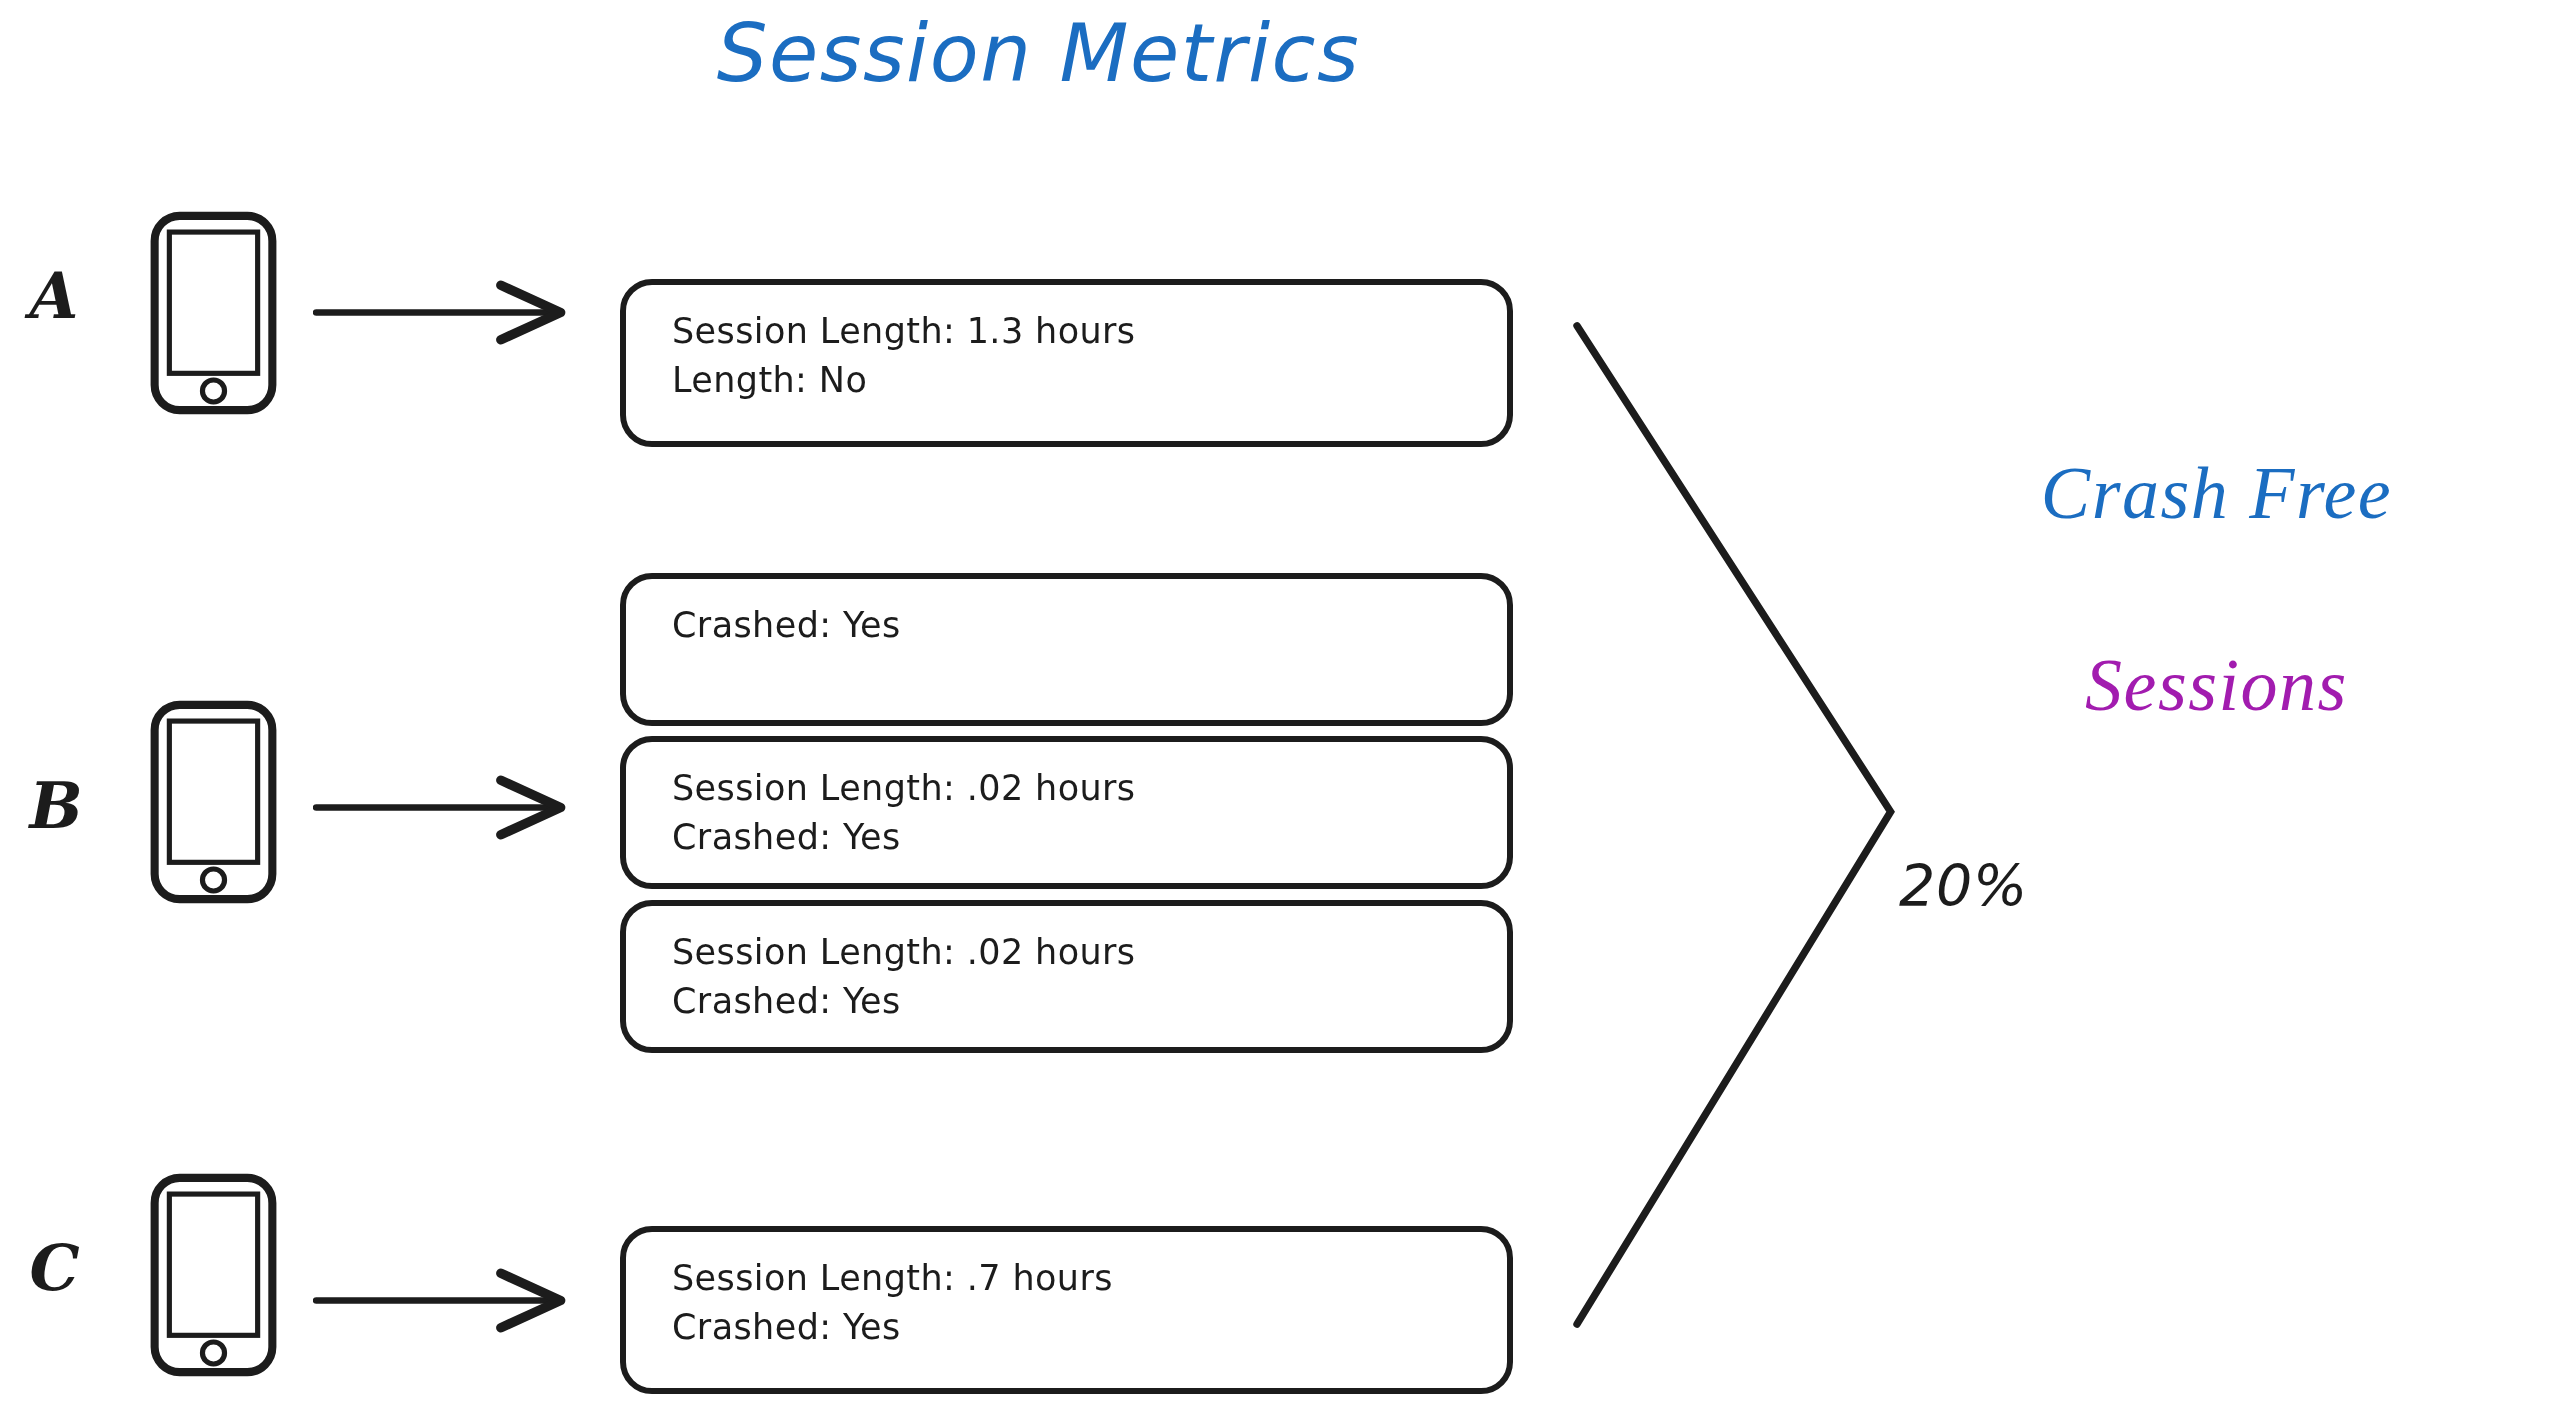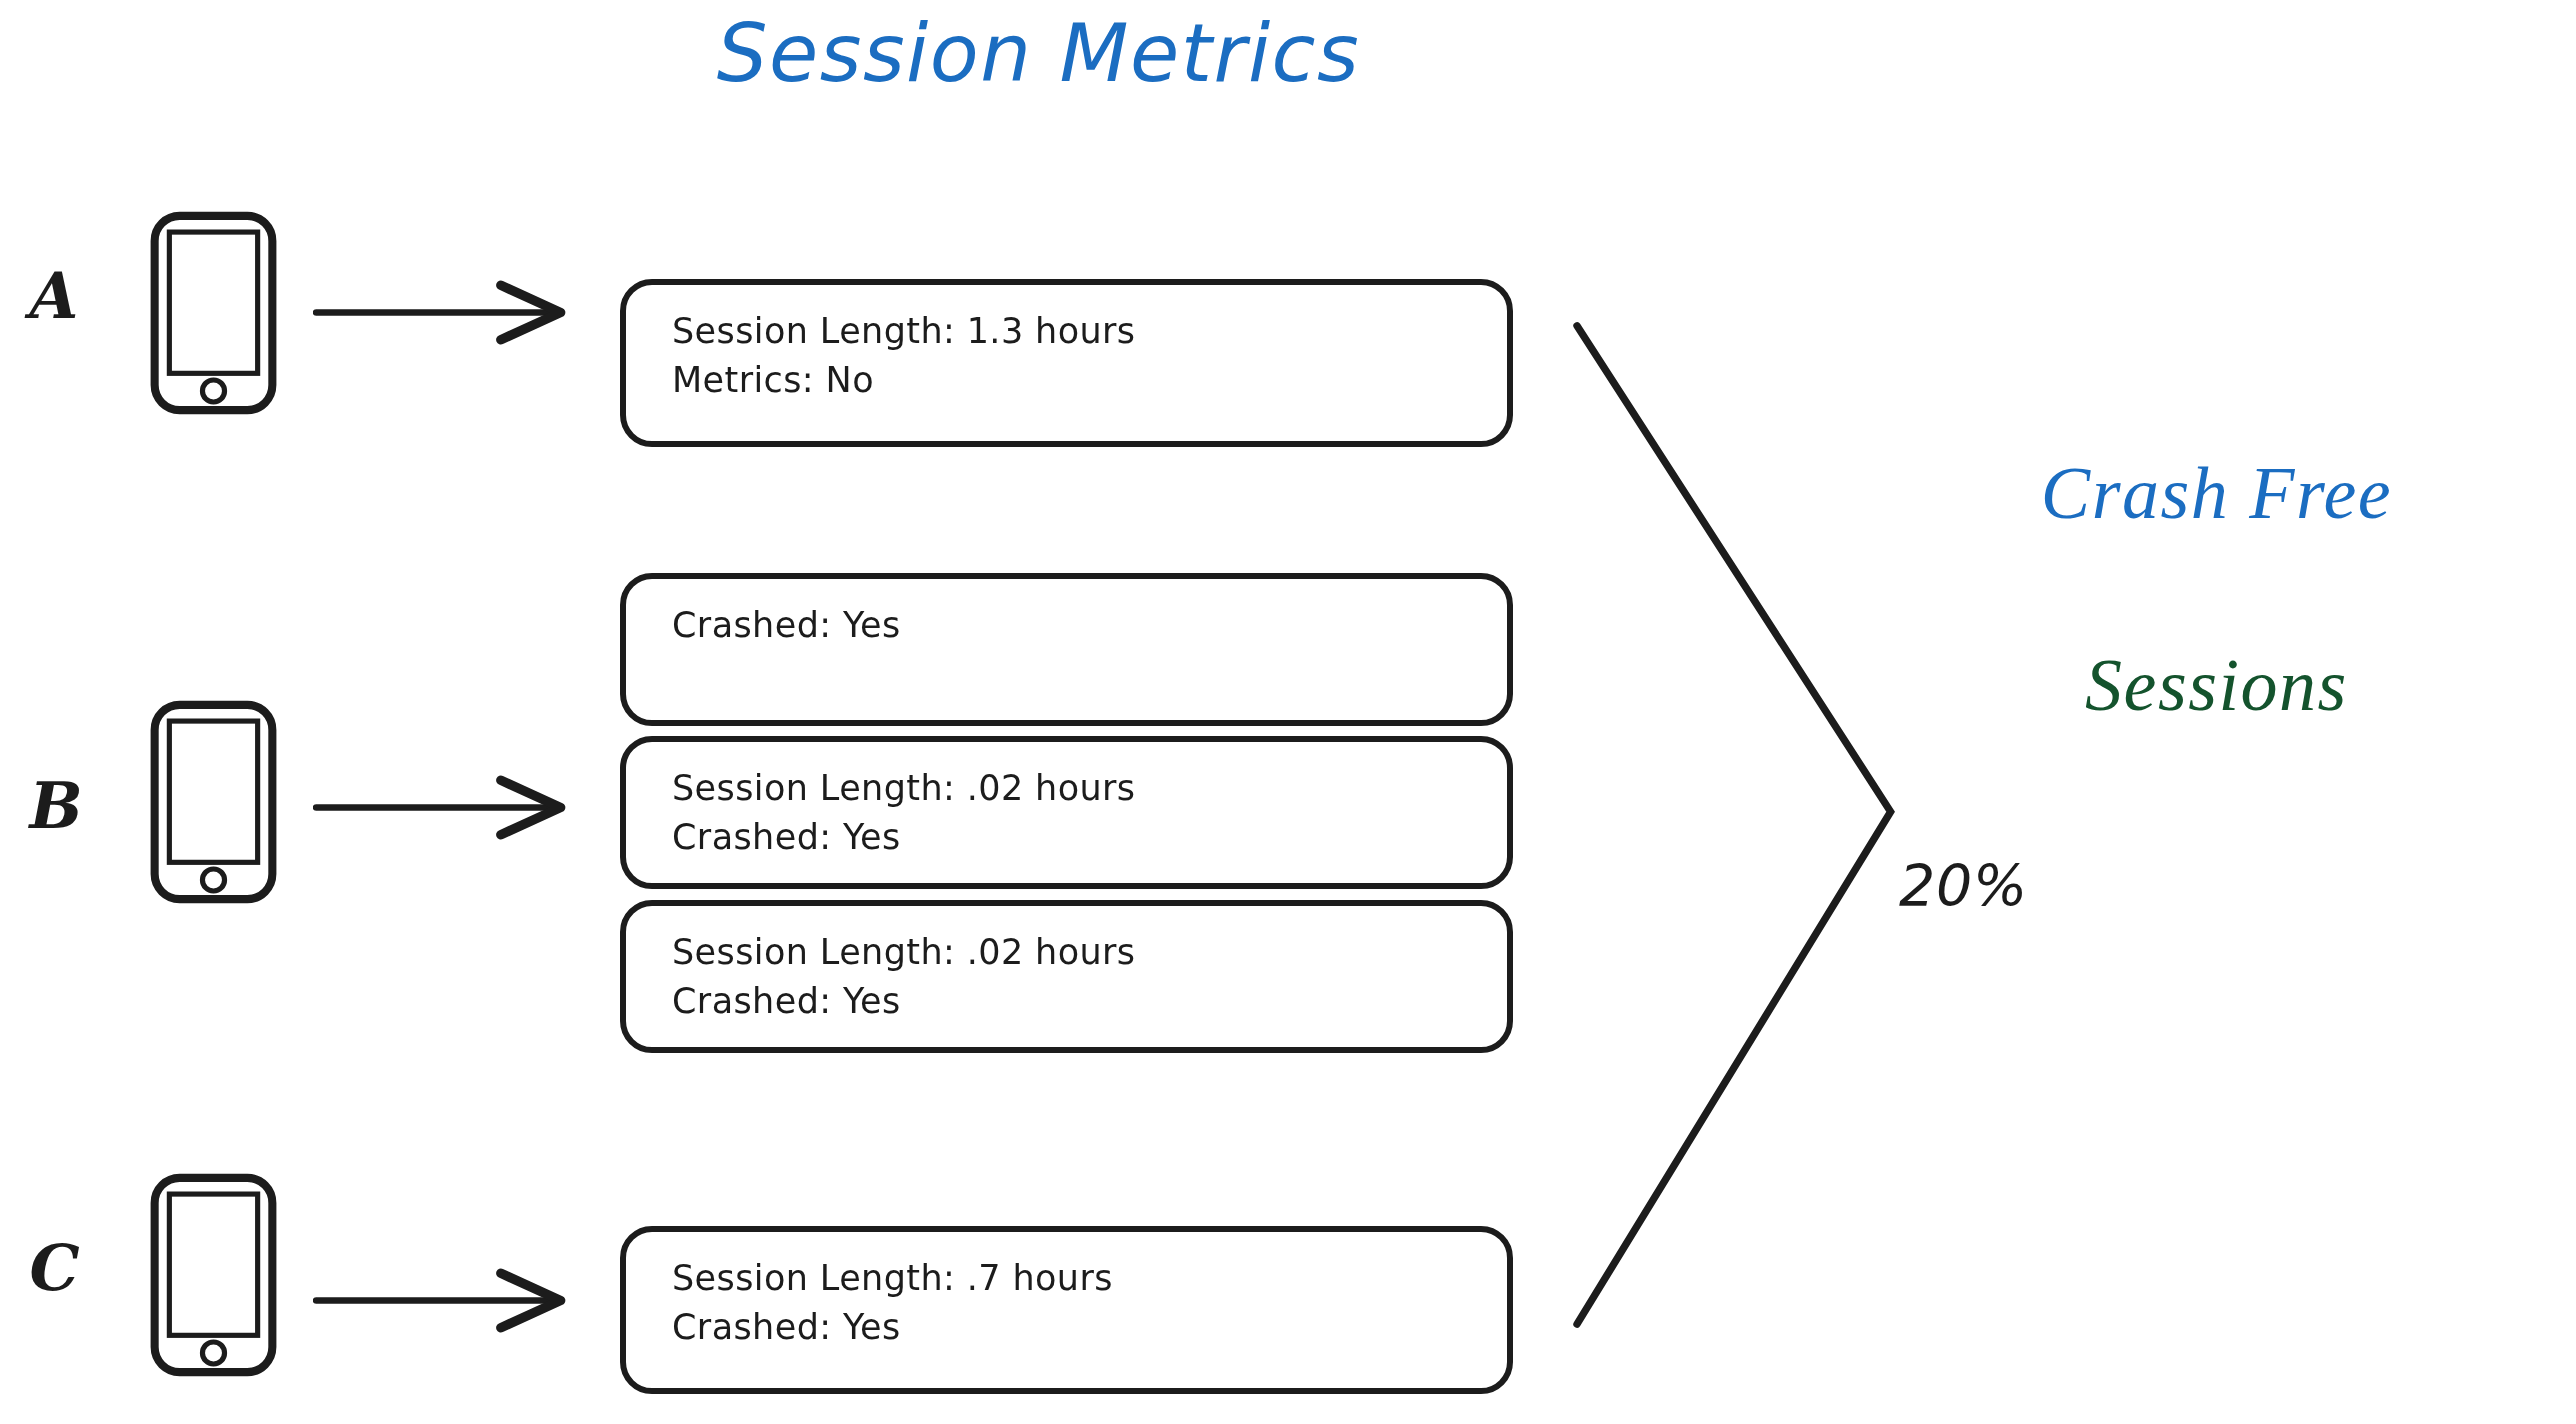--- a/index.html
+++ b/index.html
@@ -86,21 +86,21 @@
     width: 663px;
     text-align: center;
     font-family: Liberation Serif, serif;
     font-size: 74px;
     font-style: italic;
     letter-spacing: 1.5px;
     white-space: nowrap;
     line-height: 1;
   }
   .result-line-1 { color: #1B6DC1; }
-  .result-line-2 { color: #14532d; }
+  .result-line-2 { color: #a21caf; }
   .result-value {
     position: absolute;
     width: 663px;
     text-align: left;
     font-family: "DejaVu Sans", sans-serif;
     font-size: 57px;
     font-style: italic;
     color: #1c1c1c;
     letter-spacing: 0.7px;
     white-space: nowrap;
@@ -127,21 +127,21 @@
   <div class="arrow" style="left:313px; top:272px;">
     <svg width="258" height="81" viewBox="0 0 350 110">
       <line x1="4" y1="55" x2="330" y2="55" stroke="#1c1c1c" stroke-width="9" stroke-linecap="round"></line>
       <polyline points="255,18 336,55 255,92" fill="none" stroke="#1c1c1c" stroke-width="13" stroke-linecap="round" stroke-linejoin="round"></polyline>
     </svg>
   </div>
 
   <div class="card" style="left:620px; top:243px; width:893px; height:168px;margin-top:36px;">
     <div class="card-text">
       <span class="card-line">Session Length: 1.3 hours</span>
-      <span class="card-line">Metrics: No</span>
+      <span class="card-line">Length: No</span>
     </div>
   </div>
 
   <div class="device-label" style="left:29.4px; top:775px;">B</div>
 
   <div class="phone" style="left:147px; top:699px;">
     <svg width="133" height="206" viewBox="0 0 180 280">
       <rect x="10" y="8" width="160" height="264" rx="34" ry="34" fill="#ffffff" stroke="#1c1c1c" stroke-width="11"></rect>
       <rect x="30" y="30" width="120" height="192" fill="#ffffff" stroke="#1c1c1c" stroke-width="7"></rect>
       <circle cx="90" cy="246" r="15" fill="#ffffff" stroke="#1c1c1c" stroke-width="7"></circle>

